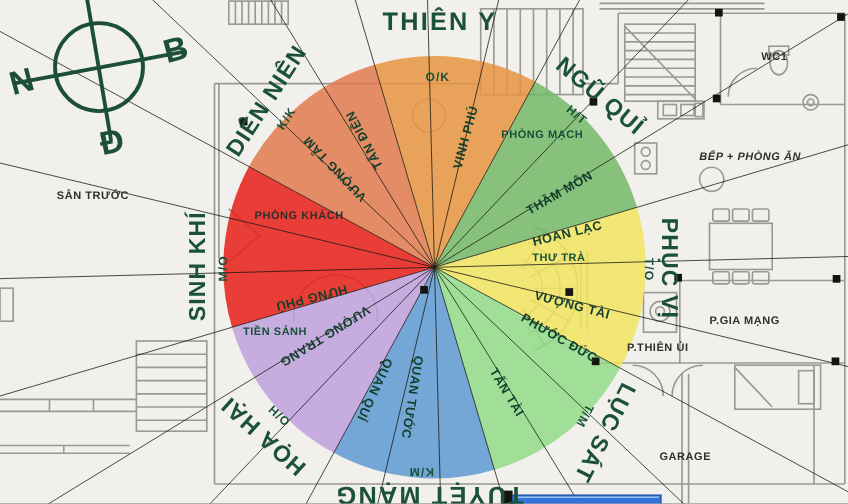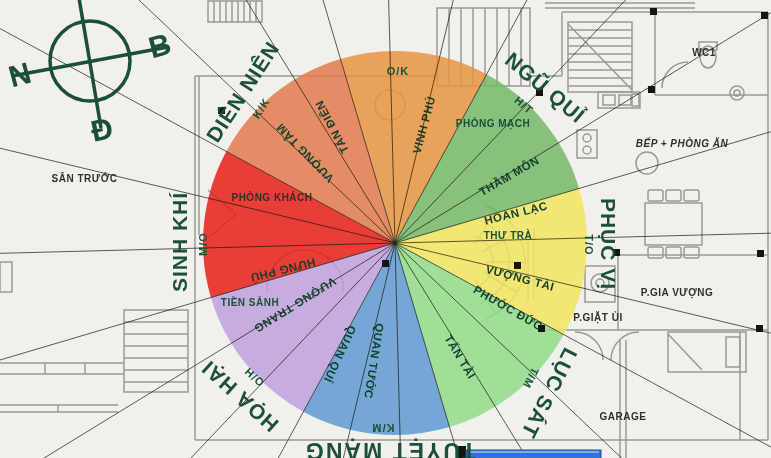--- a/index.html
+++ b/index.html
@@ -148,20 +148,21 @@
     <g>
       <rect x="466" y="450" width="135" height="9" fill="#3272d9" stroke="#1d4f9e" stroke-width="1"></rect>
       <path d="M468 452 H599" stroke="#9cc0f2" stroke-width="1.5" fill="none"></path>
     </g>
   </svg>
 
   <div class="lbl cmp" style="left:20px;top:75px;transform:translate(-50%,-50%) rotate(-15deg);">N</div>
   <div class="lbl cmp" style="left:160px;top:46px;transform:translate(-50%,-50%) rotate(-15deg);">B</div>
   <div class="lbl cmp" style="left:102px;top:130px;transform:translate(-50%,-50%) rotate(-12deg);">Đ</div>
 
+  <div class="lbl dir big" style="left:400px;top:20px;transform:translate(-50%,-50%);">THIÊN Y</div>
   <div class="lbl abbr" style="left:398px;top:44px;transform:translate(-50%,-50%);margin-top:27px;">O/K</div>
 
   <div class="lbl dir" style="left:545px;top:88px;transform:translate(-50%,-50%) rotate(40deg);">NGŨ QUỈ</div>
   <div class="lbl abbr" style="left:524px;top:105px;transform:translate(-50%,-50%) rotate(40deg);">H/T</div>
 
   <div class="lbl dir" style="left:243px;top:92px;transform:translate(-50%,-50%) rotate(-57deg);">DIÊN NIÊN</div>
   <div class="lbl abbr" style="left:261px;top:108px;transform:translate(-50%,-50%) rotate(-57deg);">K/K</div>
 
   <div class="lbl dir" style="left:180px;top:242px;transform:translate(-50%,-50%) rotate(-90deg);">SINH KHÍ</div>
   <div class="lbl abbr" style="left:203px;top:244px;transform:translate(-50%,-50%) rotate(-90deg);">M/O</div>
@@ -191,17 +192,17 @@
   <div class="lbl sub" style="left:340px;top:354px;transform:translate(-50%,-50%) rotate(115deg);">QUAN QUỈ</div>
   <div class="lbl sub" style="left:295px;top:305px;transform:translate(-50%,-50%) rotate(148deg);">VƯỢNG TRANG</div>
 
   <div class="lbl room" style="left:75px;top:178px;transform:translate(-50%,-50%);padding-left:19px;">SÂN TRƯỚC</div>
   <div class="lbl room" style="left:272px;top:197px;transform:translate(-50%,-50%);">PHÒNG KHÁCH</div>
   <div class="lbl room green" style="left:250px;top:302px;transform:translate(-50%,-50%);">TIỀN SẢNH</div>
   <div class="lbl room green" style="left:493px;top:123px;transform:translate(-50%,-50%);">PHÒNG MẠCH</div>
   <div class="lbl room green" style="left:508px;top:235px;transform:translate(-50%,-50%);">THƯ TRÀ</div>
   <div class="lbl room" style="left:704px;top:52px;transform:translate(-50%,-50%);">WC1</div>
   <div class="lbl room" style="left:682px;top:143px;transform:translate(-50%,-50%);font-style:italic;">BẾP + PHÒNG ĂN</div>
-  <div class="lbl room" style="left:677px;top:292px;transform:translate(-50%,-50%);">P.GIA VƯỢNG</div>
-  <div class="lbl room" style="left:598px;top:317px;transform:translate(-50%,-50%);">P.GIẶT ỦI</div>
+  <div class="lbl room" style="left:677px;top:292px;transform:translate(-50%,-50%);">P.GIA MẠNG</div>
+  <div class="lbl room" style="left:598px;top:317px;transform:translate(-50%,-50%);">P.THIÊN ỦI</div>
   <div class="lbl room" style="left:623px;top:416px;transform:translate(-50%,-50%);">GARAGE</div>
 
 </div>
 
 </body></html>

